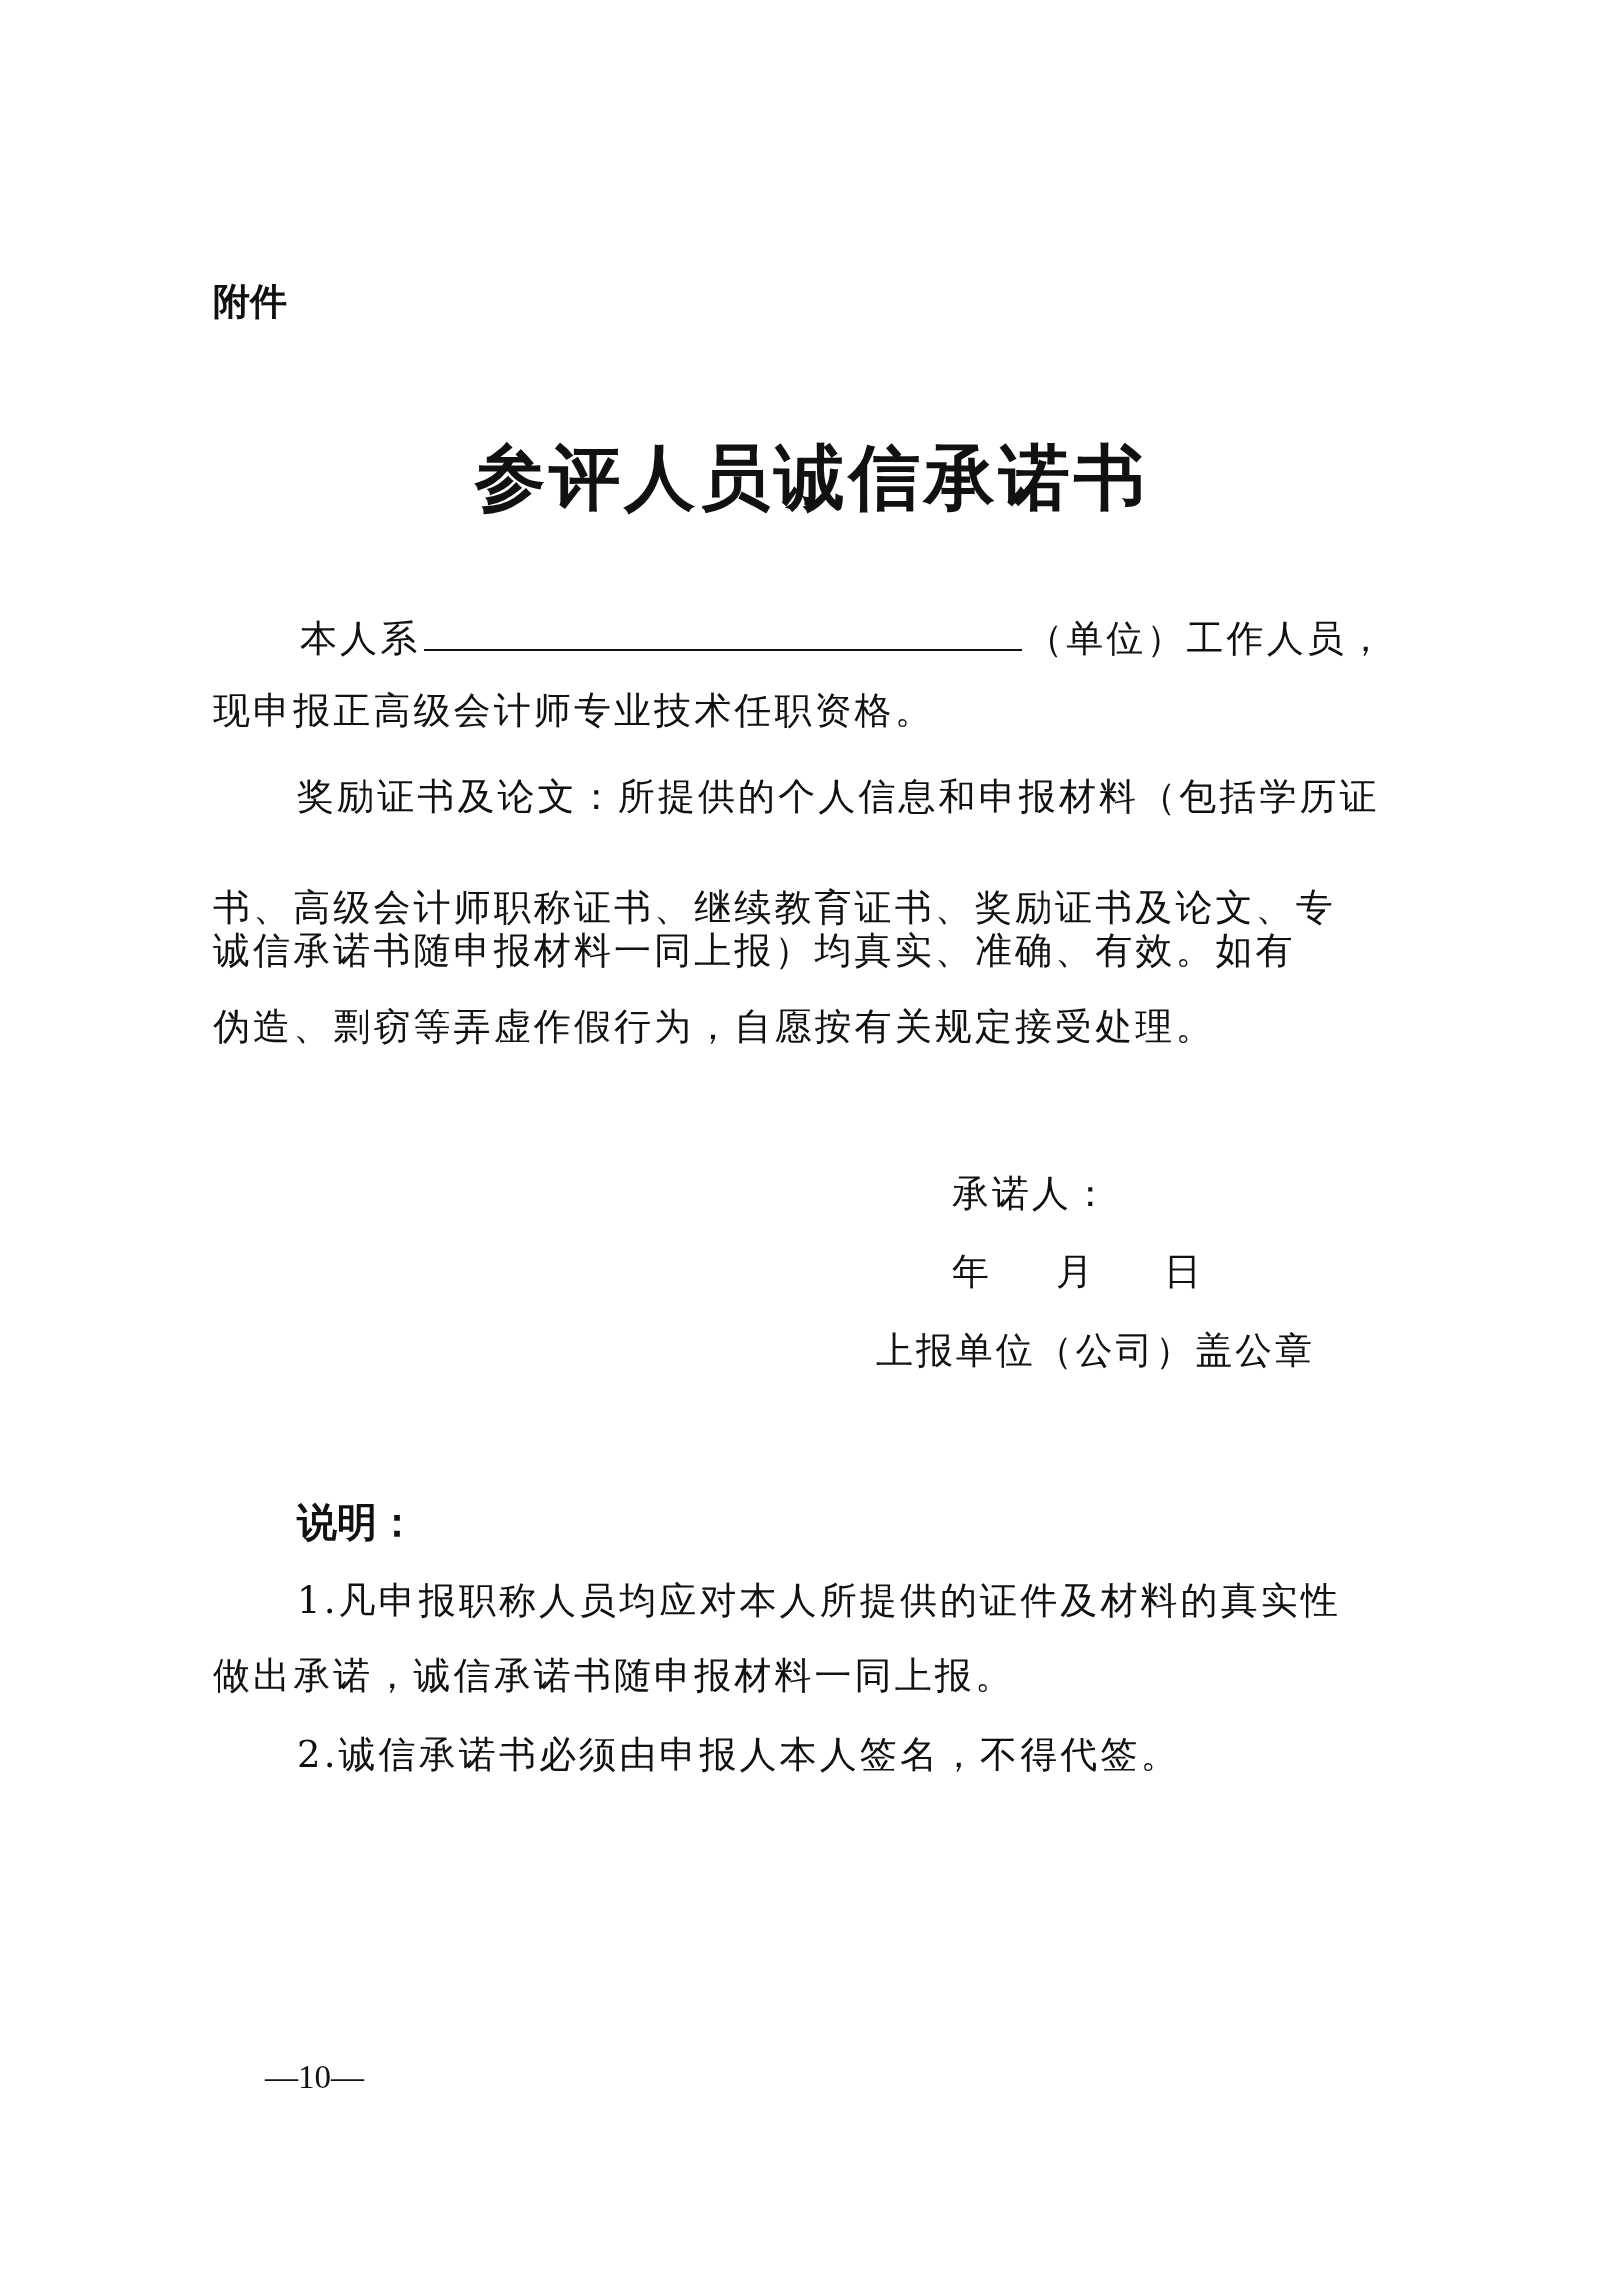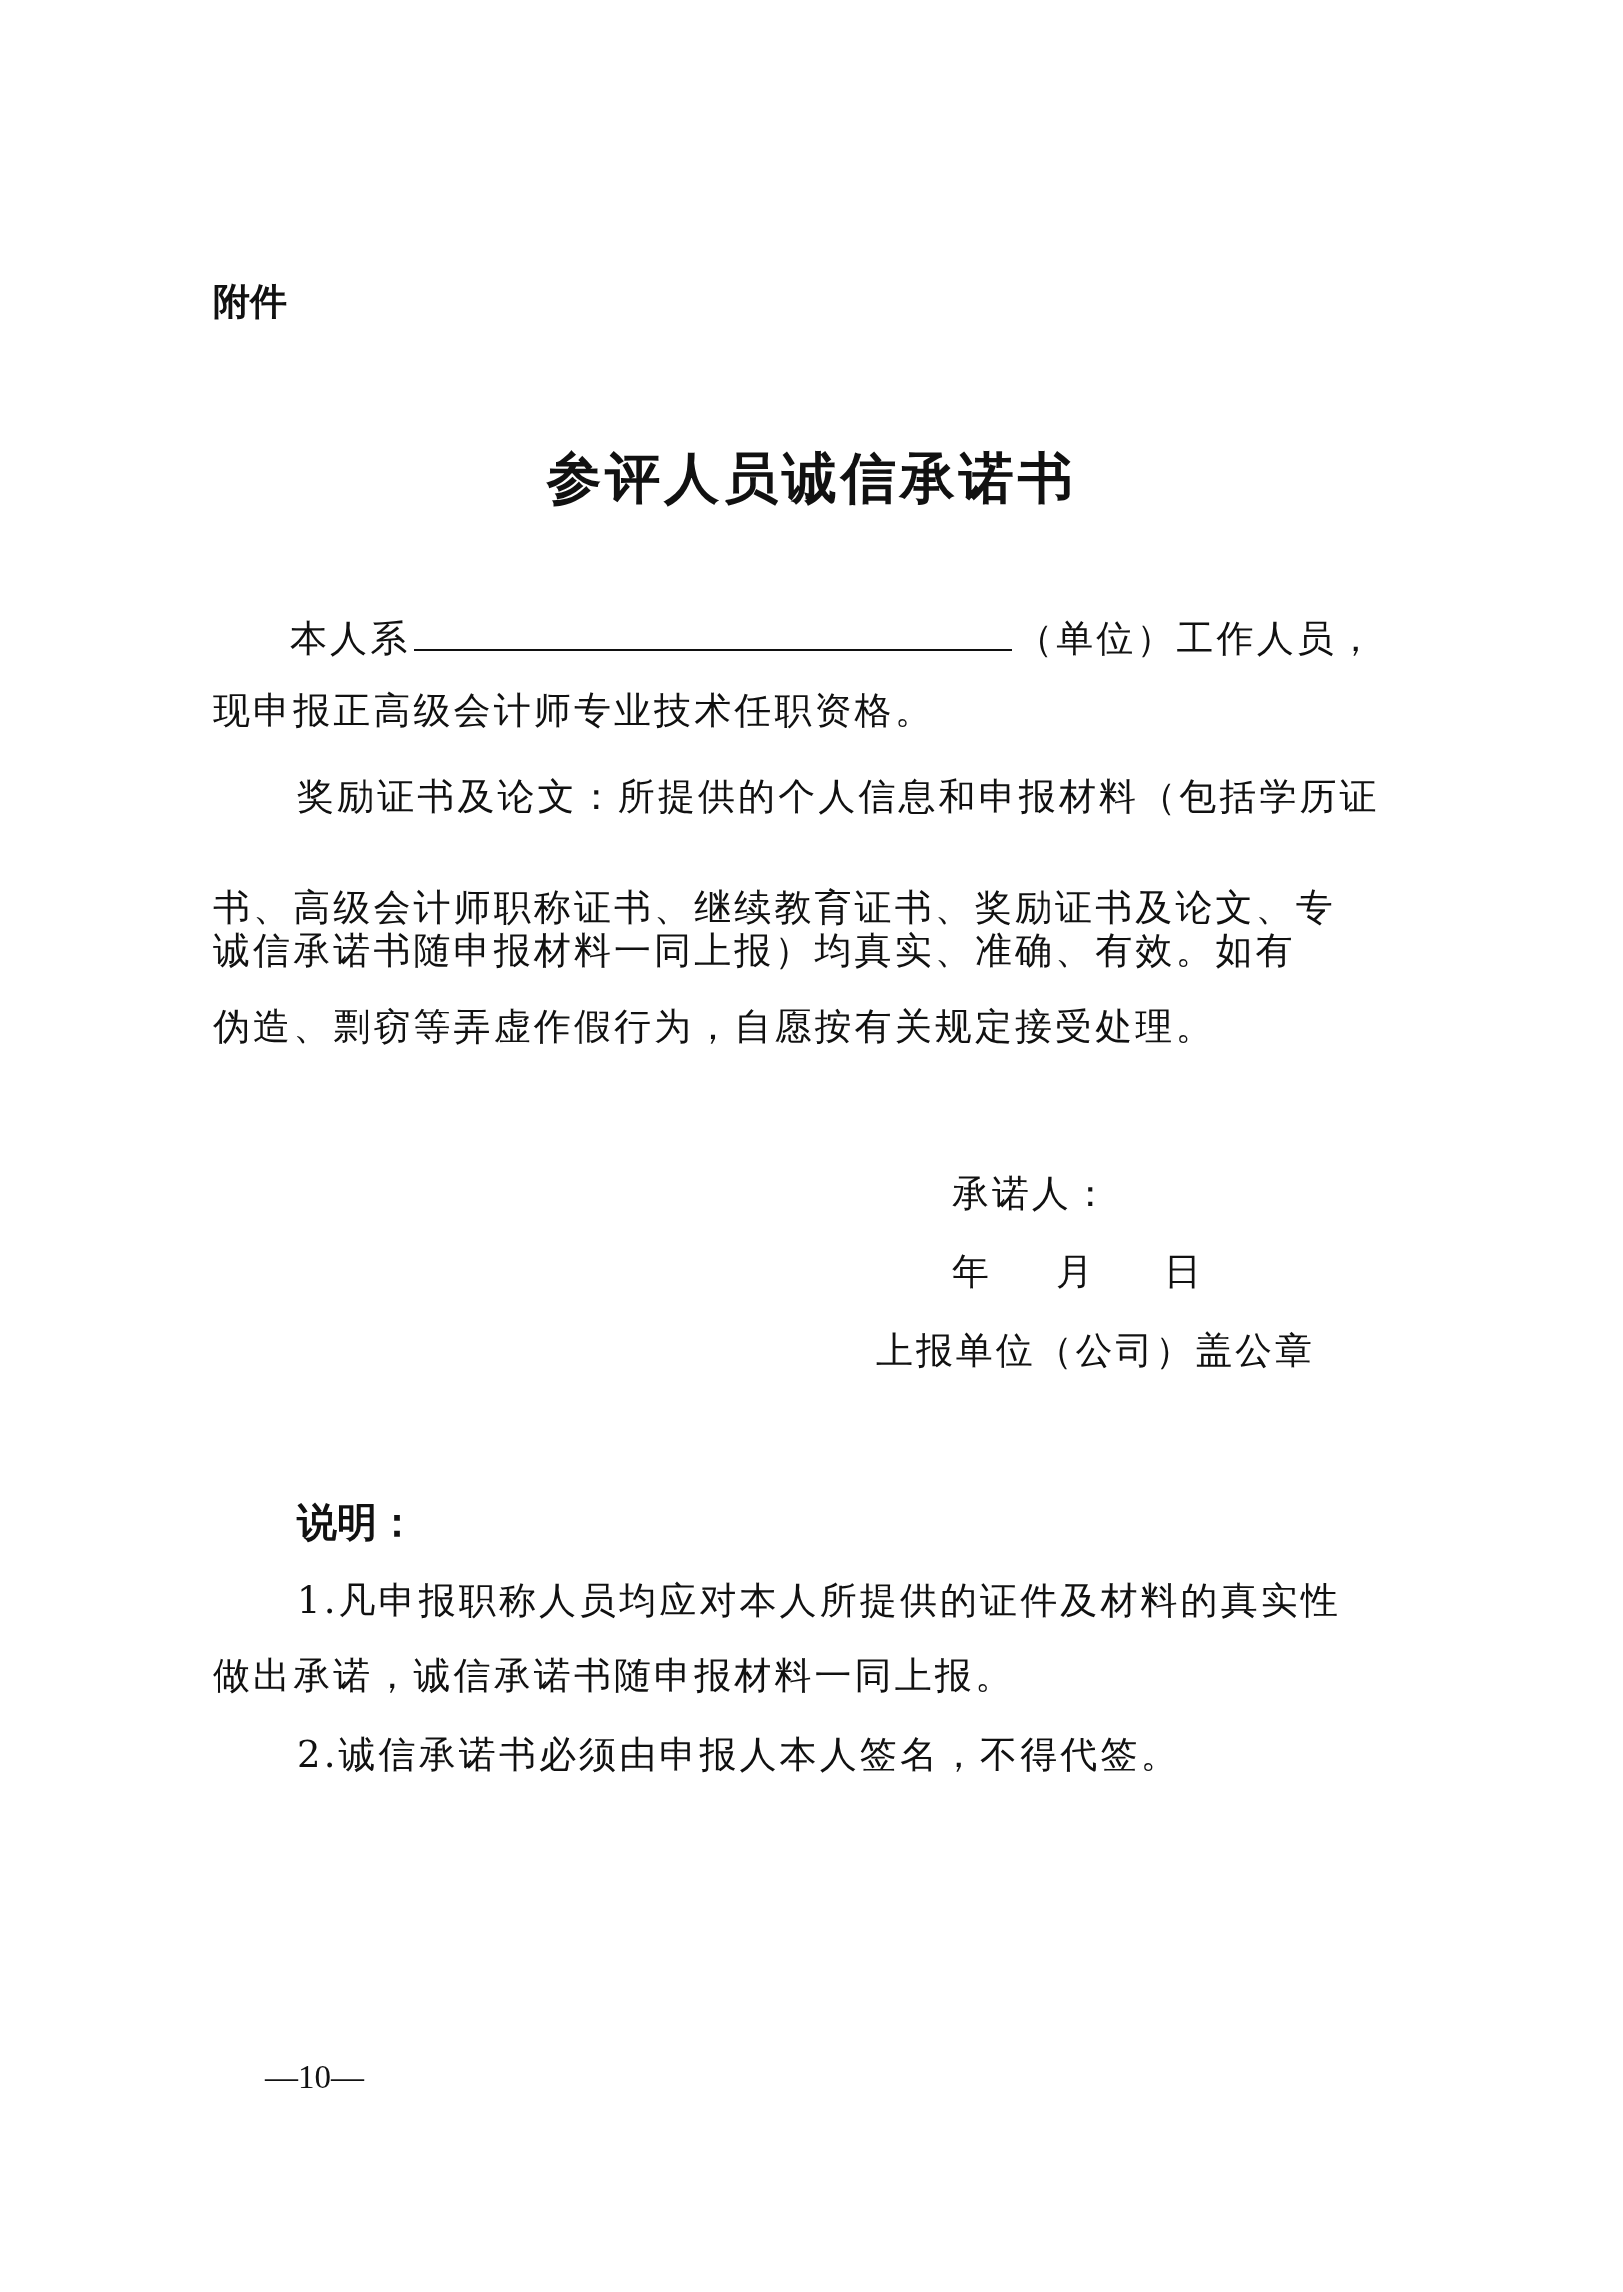--- a/index.html
+++ b/index.html
@@ -1,38 +1,38 @@
 <!DOCTYPE html>
 <html><head>
 <meta charset="utf-8">
 <style>
   html, body { margin: 0; padding: 0; background: #ffffff; }
   body { width: 1623px; height: 2293px; position: relative; overflow: hidden;
          font-family: "DejaVu Serif", "Liberation Serif", serif; color: #111; }
   .abs { position: absolute; white-space: nowrap; }
   .attach { left: 213px; top: 281px; font-size: 37px; font-weight: bold;
             font-family: "DejaVu Sans", "Liberation Sans", sans-serif; line-height: 41px; }
-  .title { left: 0; width: 1623px; text-align: center; top: 443px; font-size: 55px;
+  .title { left: 0; width: 1623px; text-align: center; top: 443px; font-size: 71px;
            font-weight: bold; line-height: 69px; letter-spacing: 3.9px; padding-left: 0px; }
   .body-line { font-size: 37px; line-height: 43px; letter-spacing: 3.1px; }
   .blank { display: inline-block; width: 598px; border-bottom: 2.9px solid #111; height: 33px;
            vertical-align: baseline; margin: 0 3.9px; }
   .sig { font-size: 37px; line-height: 43px; letter-spacing: 2.9px; }
   .note-head { font-weight: bold; font-family: "DejaVu Sans", "Liberation Sans", sans-serif; font-size: 40px; }
   .footer { left: 253px; top: 2058px; font-size: 33px; line-height: 39px;
             font-family: "Liberation Serif", "DejaVu Serif", serif; margin-left: 12px; }
 </style>
 </head>
 <body>
 
 <div class="abs attach">附件</div>
 
 <div class="abs title">参评人员诚信承诺书</div>
 
-<div class="abs body-line" style="left:290px; top:616px;text-align:right;">
+<div class="abs body-line" style="left:300px; top:616px;text-align:right;">
   <span>本人系</span><span class="blank"></span><span>（单位）工作人员，</span>
 </div>
 <div class="abs body-line" style="left:213px; top:689px;">现申报正高级会计师专业技术任职资格。</div>
 
 <div class="abs body-line" style="left:297px; top:775px;">奖励证书及论文：所提供的个人信息和申报材料（包括学历证</div>
 <div class="abs body-line" style="left:213px; top:851px;margin-top:35px;">书、高级会计师职称证书、继续教育证书、奖励证书及论文、专</div>
 <div class="abs body-line" style="left:213px; top:929px;">诚信承诺书随申报材料一同上报）均真实、准确、有效。如有</div>
 <div class="abs body-line" style="left:213px; top:1005px;">伪造、剽窃等弄虚作假行为，自愿按有关规定接受处理。</div>
 
 <div class="abs sig" style="left:952px; top:1172px;">承诺人：</div>

